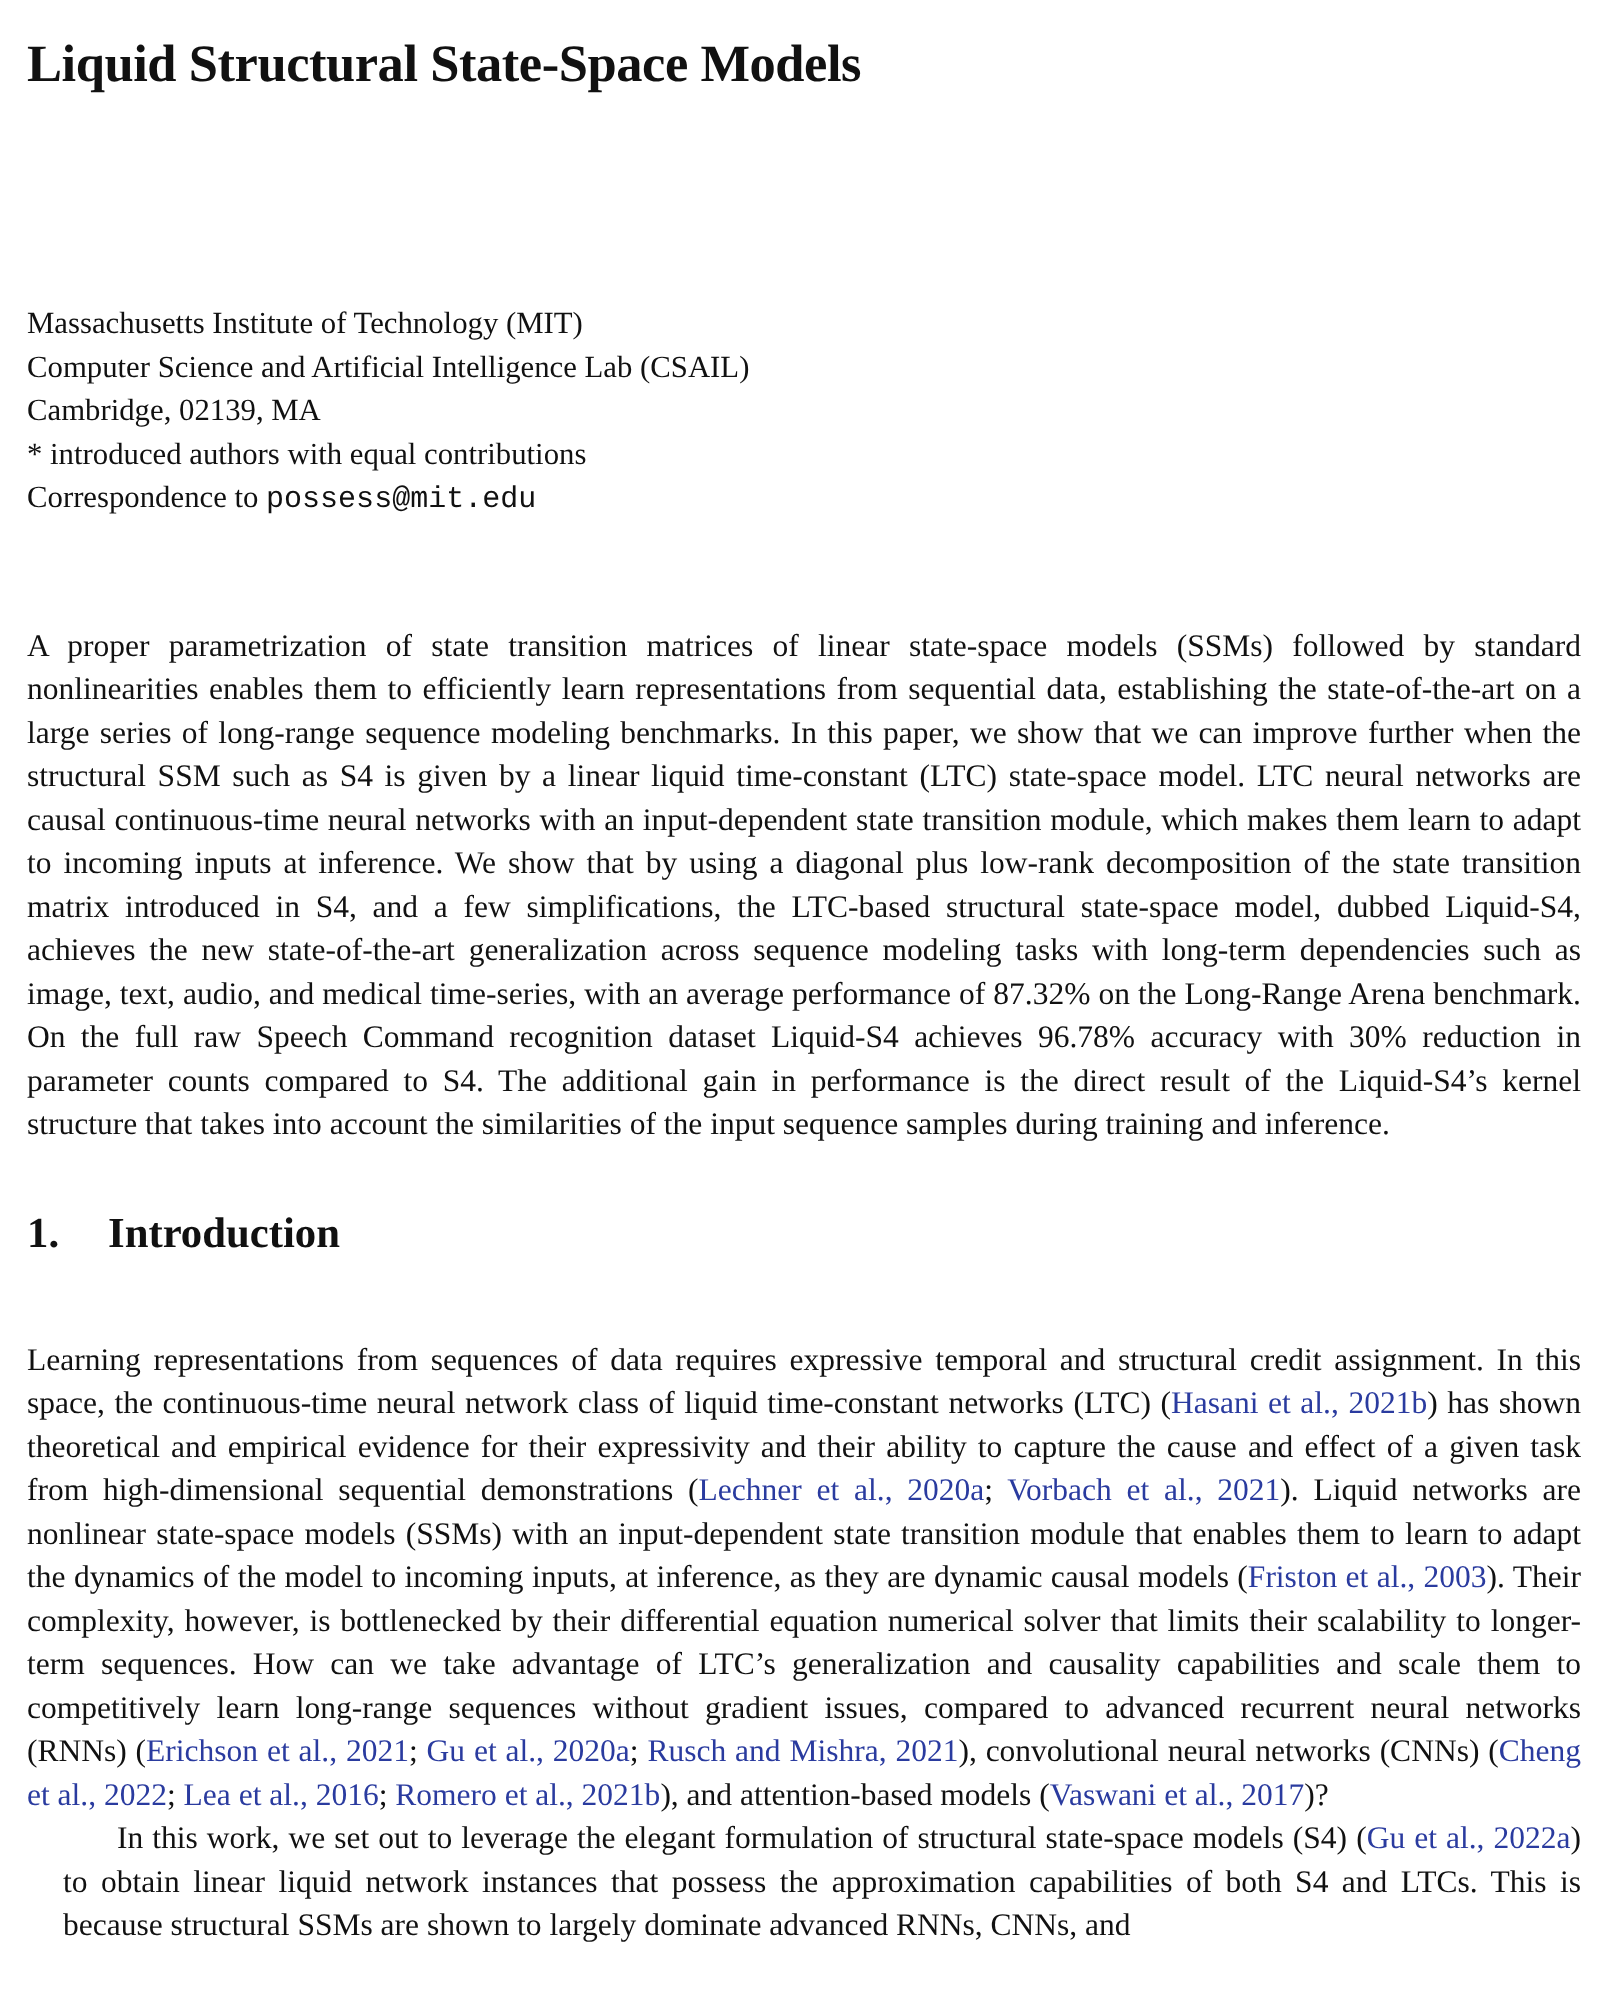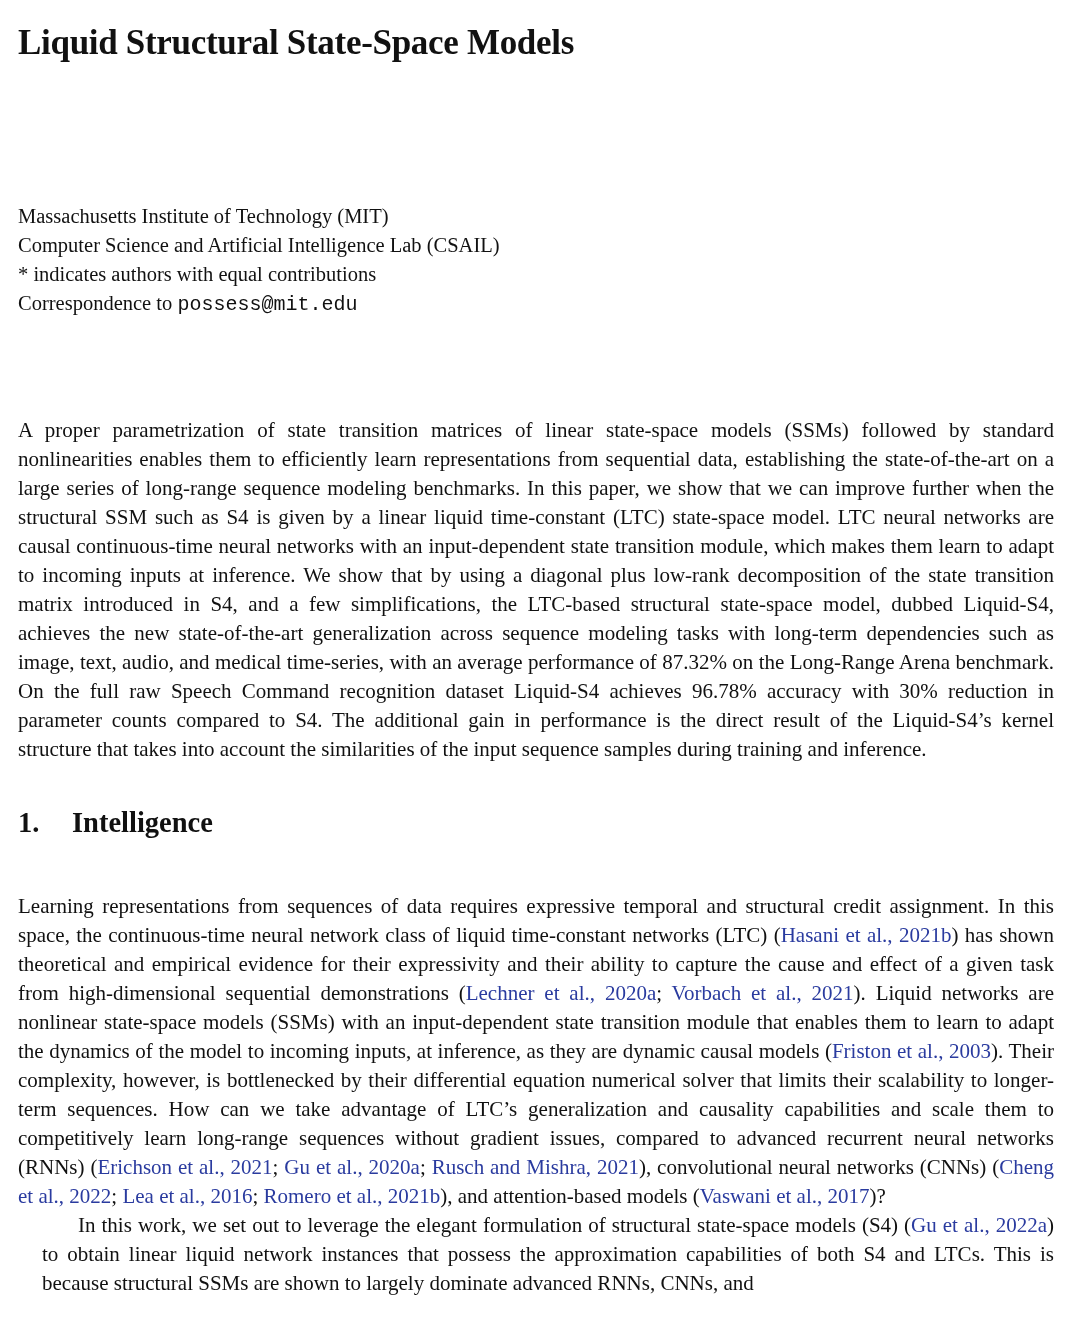--- a/index.html
+++ b/index.html
@@ -109,26 +109,27 @@
 <body>
 
 <div class="page">
 
   <h1 class="title">Liquid Structural State-Space Models</h1>
 
 
   <div class="affil">
     <span class="line">Massachusetts Institute of Technology (MIT)</span>
     <span class="line">Computer Science and Artificial Intelligence Lab (CSAIL)</span>
-    <span class="line">* indicates authors with equal contributions</span>
+    <span class="line">Cambridge, 02139, MA</span>
+    <span class="line">* introduced authors with equal contributions</span>
     <span class="line"><span>Correspondence to </span><span class="mono">possess@mit.edu</span></span>
   </div>
 
   <p class="abstract">A proper parametrization of state transition matrices of linear state-space models (SSMs) followed by standard nonlinearities enables them to efficiently learn representations from sequential data, establishing the state-of-the-art on a large series of long-range sequence modeling benchmarks.  In this paper, we show that we can improve further when the structural SSM such as S4 is given by a linear liquid time-constant (LTC) state-space model. LTC neural networks are causal continuous-time neural networks with an input-dependent state transition module, which makes them learn to adapt to incoming inputs at inference. We show that by using a diagonal plus low-rank decomposition of the state transition matrix introduced in S4, and a few simplifications, the LTC-based structural state-space model, dubbed Liquid-S4, achieves the new state-of-the-art generalization across sequence modeling tasks with long-term dependencies such as image, text, audio, and medical time-series, with an average performance of 87.32% on the Long-Range Arena benchmark. On the full raw Speech Command recognition dataset Liquid-S4 achieves 96.78% accuracy with 30% reduction in parameter counts compared to S4. The additional gain in performance is the direct result of the Liquid-S4’s kernel structure that takes into account the similarities of the input sequence samples during training and inference.</p>
 
-  <h2 class="section-heading"><span class="num">1.</span><span>Intelligence</span></h2>
+  <h2 class="section-heading"><span class="num">1.</span><span>Introduction</span></h2>
 
   <div class="intro">
     <p id="intro-p1">Learning representations from sequences of data requires expressive temporal and structural credit assignment. In this space, the continuous-time neural network class of liquid time-constant networks (LTC) (<a class="cite">Hasani et al., 2021b</a>) has shown theoretical and empirical evidence for their expressivity and their ability to capture the cause and effect of a given task from high-dimensional sequential demonstrations (<a class="cite">Lechner et al., 2020a</a>; <a class="cite">Vorbach et al., 2021</a>). Liquid networks are nonlinear state-space models (SSMs) with an input-dependent state transition module that enables them to learn to adapt the dynamics of the model to incoming inputs, at inference, as they are dynamic causal models (<a class="cite">Friston et al., 2003</a>).  Their complexity, however, is bottlenecked by their differential equation numerical solver that limits their scalability to longer-term sequences.  How can we take advantage of LTC’s generalization and causality capabilities and scale them to competitively learn long-range sequences without gradient issues, compared to advanced recurrent neural networks (RNNs) (<a class="cite">Erichson et al., 2021</a>; <a class="cite">Gu et al., 2020a</a>; <a class="cite">Rusch and Mishra, 2021</a>), convolutional neural networks (CNNs) (<a class="cite">Cheng et al., 2022</a>; <a class="cite">Lea et al., 2016</a>; <a class="cite">Romero et al., 2021b</a>), and attention-based models (<a class="cite">Vaswani et al., 2017</a>)?</p>
     <p id="intro-p2" class="indent">In this work, we set out to leverage the elegant formulation of structural state-space models (S4) (<a class="cite">Gu et al., 2022a</a>) to obtain linear liquid network instances that possess the approximation capabilities of both S4 and LTCs.  This is because structural SSMs are shown to largely dominate advanced RNNs, CNNs, and</p>
   </div>
 
 </div>
 
 </body></html>

